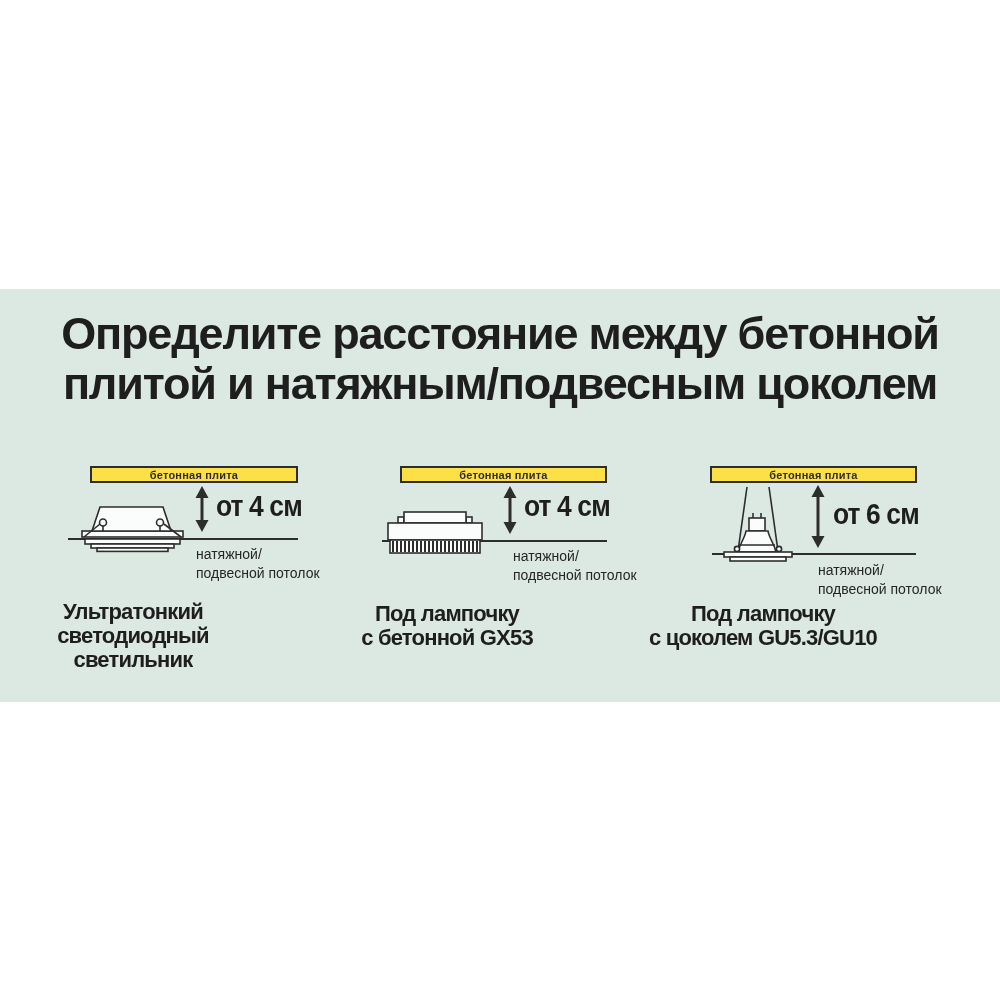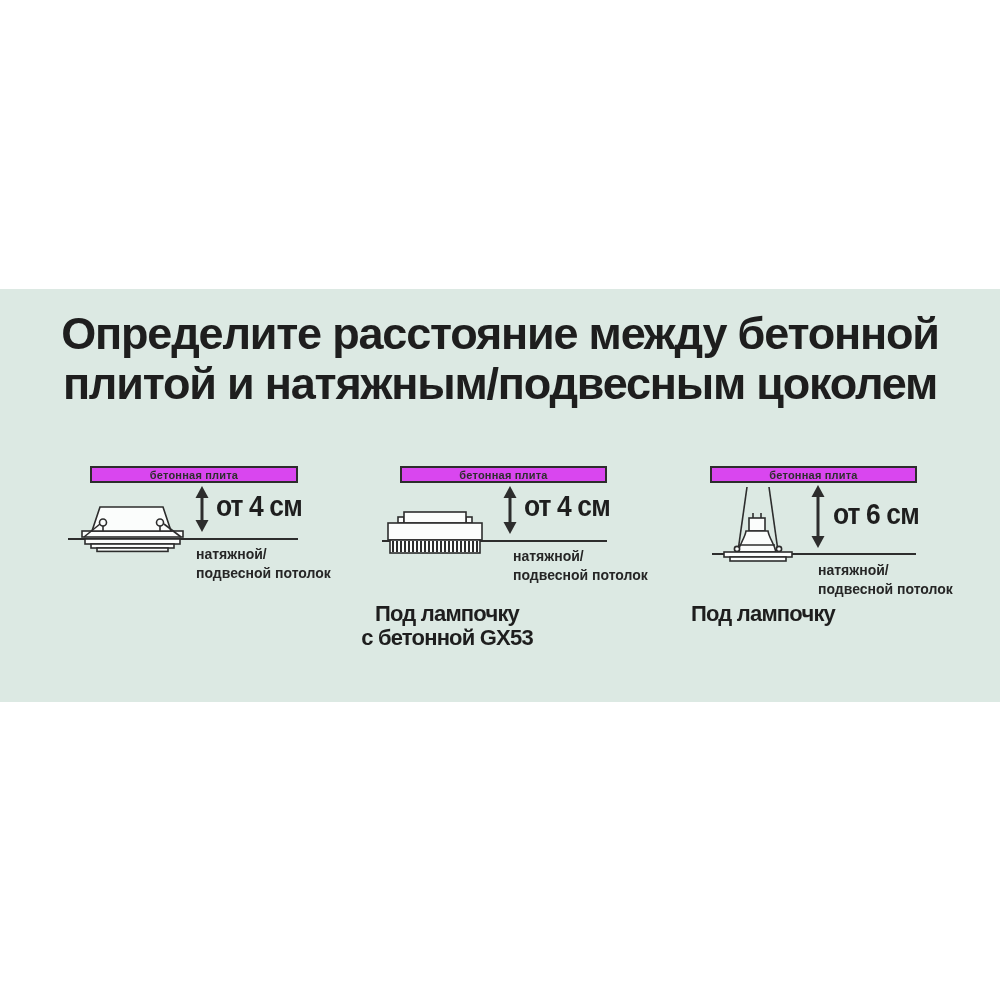--- a/index.html
+++ b/index.html
@@ -3,29 +3,29 @@
 <meta charset="utf-8">
 <style>
   html,body{margin:0;padding:0;background:#ffffff;}
   .page{position:relative;width:1000px;height:1000px;background:#ffffff;overflow:hidden;
         font-family:"Liberation Sans",sans-serif;color:#262626;}
   .panel{position:absolute;left:0;top:289px;width:1000px;height:413px;background:#dcе9e3;
          background:#dce9e3;}
   .title{position:absolute;left:0;top:20px;width:1000px;margin:0;text-align:center;
          font-size:45px;line-height:50px;font-weight:700;letter-spacing:-1.2px;color:#1e1e1e;}
   .title span{display:block;}
-  .slab{position:absolute;top:177px;height:17px;background:#d946ef;border:2px solid #2d2d2d;
+  .slab{position:absolute;top:177px;height:17px;background:#fde047;border:2px solid #2d2d2d;
         box-sizing:border-box;display:flex;align-items:center;justify-content:center;}
   .slab span{font-size:11px;font-weight:700;letter-spacing:0.2px;color:#2d2d2d;}
   .ceil-line{position:absolute;height:2px;background:#2d2d2d;}
   .lamp{position:absolute;}
   .arrow{position:absolute;}
   .distance{position:absolute;font-size:30px;font-weight:700;letter-spacing:-1px;color:#1e1e1e;
             transform:scaleX(.88);transform-origin:left top;white-space:nowrap;}
-  .ceil-label{position:absolute;font-size:14px;line-height:19px;font-weight:700;color:#262626;}
+  .ceil-label{position:absolute;font-size:14px;line-height:19px;font-weight:400;color:#262626;}
   .ceil-label span{display:block;white-space:nowrap;}
   .caption{position:absolute;transform:translateX(-50%);text-align:center;
            font-size:22px;line-height:24px;font-weight:700;letter-spacing:-0.8px;color:#1e1e1e;white-space:nowrap;}
   .caption span{display:block;}
   svg .ln{stroke:#2d2d2d;stroke-width:1.6;fill:none;}
   svg .fw{stroke:#2d2d2d;stroke-width:1.6;fill:#fbfdfc;}
   svg .solid{fill:#2d2d2d;stroke:none;}
 </style>
 </head>
 <body>
@@ -57,20 +57,25 @@
     </svg>
     <svg class="arrow" style="left:193px;top:197px;" width="18" height="46" viewBox="0 0 18 46">
       <line x1="9" y1="9" x2="9" y2="37" stroke="#2d2d2d" stroke-width="3"></line>
       <polygon class="solid" points="9,0 2.5,12 15.5,12"></polygon>
       <polygon class="solid" points="9,46 2.5,34 15.5,34"></polygon>
     </svg>
     <div class="distance" style="left:216px;top:200px;">от 4 см</div>
     <div class="ceil-label" style="left:196px;top:256px;">
       <span>натяжной/</span>
       <span>подвесной потолок</span>
+    </div>
+    <div class="caption" style="left:133px;top:311px;">
+      <span>Ультратонкий</span>
+      <span>светодиодный</span>
+      <span>светильник</span>
     </div>
 
     <div class="slab" style="left:400px;width:207px;">
       <span>бетонная плита</span>
     </div>
     <div class="ceil-line" style="left:382px;top:251px;width:225px;"></div>
     <svg class="lamp" style="left:385px;top:219px;" width="100" height="48" viewBox="0 0 100 48">
       <rect class="fw" x="13" y="9" width="6" height="6"></rect>
       <rect class="fw" x="81" y="9" width="6" height="6"></rect>
       <rect class="fw" x="19" y="4" width="62" height="11"></rect>
@@ -138,16 +143,17 @@
       <polygon class="solid" points="9,0 2.5,12 15.5,12"></polygon>
       <polygon class="solid" points="9,63 2.5,51 15.5,51"></polygon>
     </svg>
     <div class="distance" style="left:833px;top:208px;">от 6 см</div>
     <div class="ceil-label" style="left:818px;top:272px;">
       <span>натяжной/</span>
       <span>подвесной потолок</span>
     </div>
     <div class="caption" style="left:763px;top:313px;">
       <span>Под лампочку</span>
+      <span>с цоколем GU5.3/GU10</span>
     </div>
 
   </div>
 </div>
 
 </body></html>

